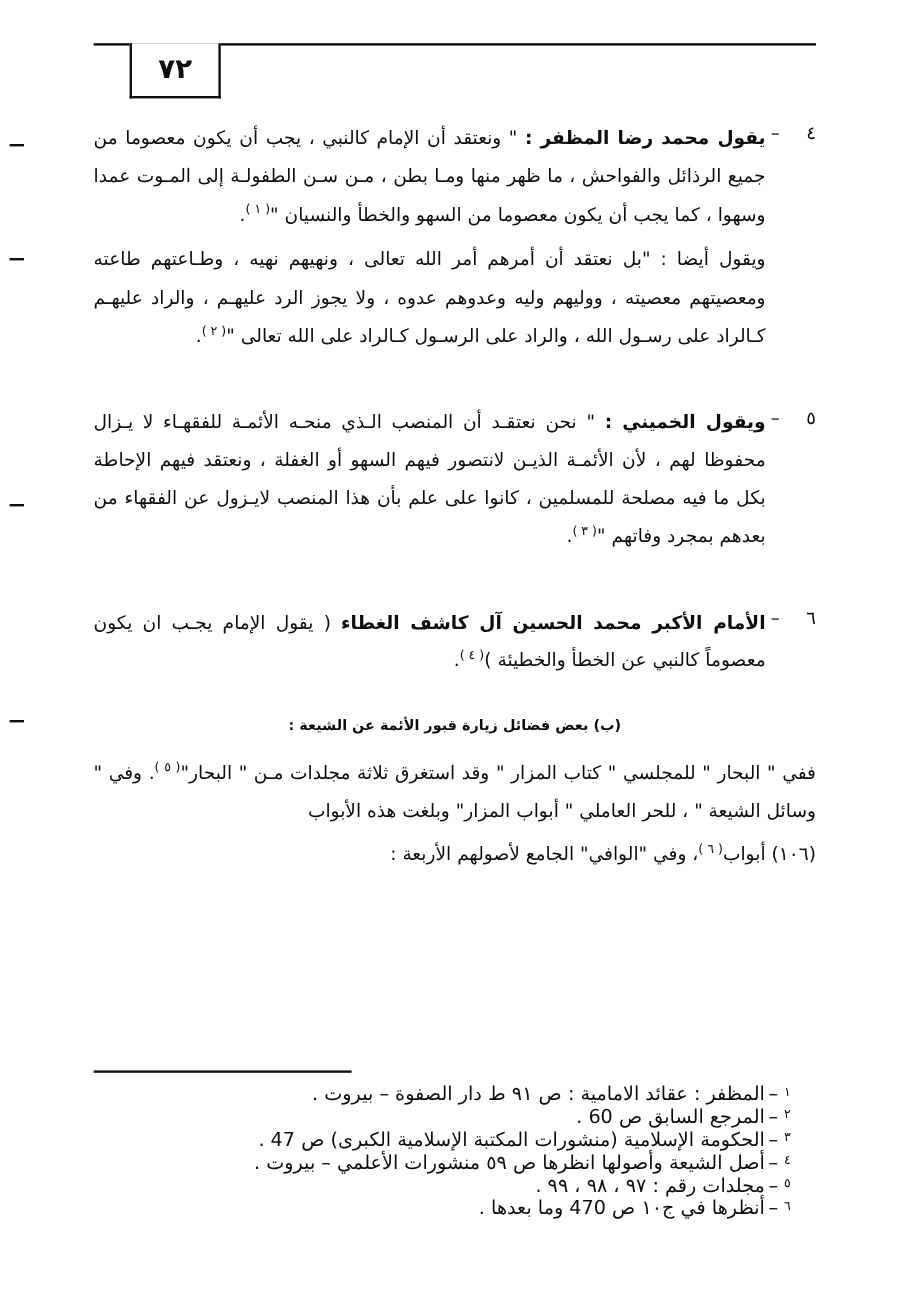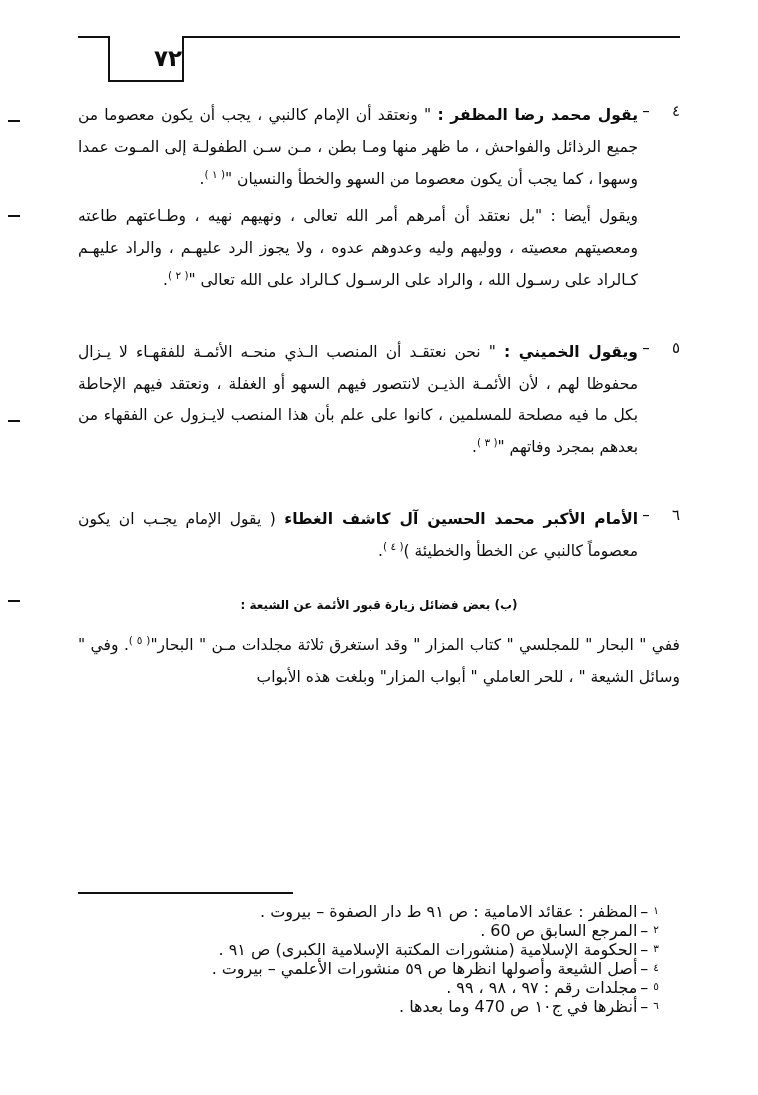--- a/index.html
+++ b/index.html
@@ -42,20 +42,21 @@
     position: absolute;
     top: 0;
     left: 30px;
     width: 72px;
     height: 44px;
     border: 2px solid #111;
     border-top: none;
     background: #fff;
     display: flex;
     align-items: center;
+    justify-content: center;
   }
   .page-number {
     font-size: 23px;
     font-weight: bold;
     letter-spacing: 1px;
     font-family: "DejaVu Sans", sans-serif;
   }
   .header-title {
     position: absolute;
     top: 10px;
@@ -241,20 +242,21 @@
       <div class="item-dash">–</div>
       <div class="item-body">
         <p class="para"><span class="lead">الأمام الأكبر محمد الحسين آل كاشف الغطاء</span> <span>( يقول الإمام يجـب ان يكون معصوماً كالنبي عن الخطأ والخطيئة )</span><span class="sup">( ٤ )</span>.</p>
       </div>
     </div>
 
     <div class="section-heading">(ب)  بعض فضائل زيارة قبور الأئمة عن الشيعة :</div>
 
     <div class="plain-block">
       <p class="para"><span>ففي " البحار " للمجلسي " كتاب المزار " وقد استغرق ثلاثة مجلدات مـن " البحار"</span><span class="sup">( ٥ )</span><span>. وفي " وسائل الشيعة " ، للحر العاملي  " أبواب المزار" وبلغت هذه الأبواب</span></p>
+      <p class="para last"><span>(١٠٦) أبواب</span><span class="sup">( ٦ )</span><span>، وفي "الوافي" الجامع لأصولهم الأربعة :</span></p>
     </div>
 
   </div>
 
   <div class="footnote-area">
     <div class="fn-rule-wrap">
       <div class="footnote-rule"></div>
     </div>
     <div class="footnotes-inner">
 
@@ -266,21 +268,21 @@
 
       <div class="footnote-row">
         <span class="fn-mark">٢</span>
         <span class="fn-dash">–</span>
         <span class="fn-text">المرجع السابق ص 60 .</span>
       </div>
 
       <div class="footnote-row">
         <span class="fn-mark">٣</span>
         <span class="fn-dash">–</span>
-        <span class="fn-text">الحكومة الإسلامية (منشورات المكتبة الإسلامية الكبرى) ص ٩١ .</span>
+        <span class="fn-text">الحكومة الإسلامية (منشورات المكتبة الإسلامية الكبرى) ص 47 .</span>
       </div>
 
       <div class="footnote-row">
         <span class="fn-mark">٤</span>
         <span class="fn-dash">–</span>
         <span class="fn-text">أصل الشيعة وأصولها  انظرها ص ٥٩ منشورات الأعلمي – بيروت .</span>
       </div>
 
       <div class="footnote-row">
         <span class="fn-mark">٥</span>

